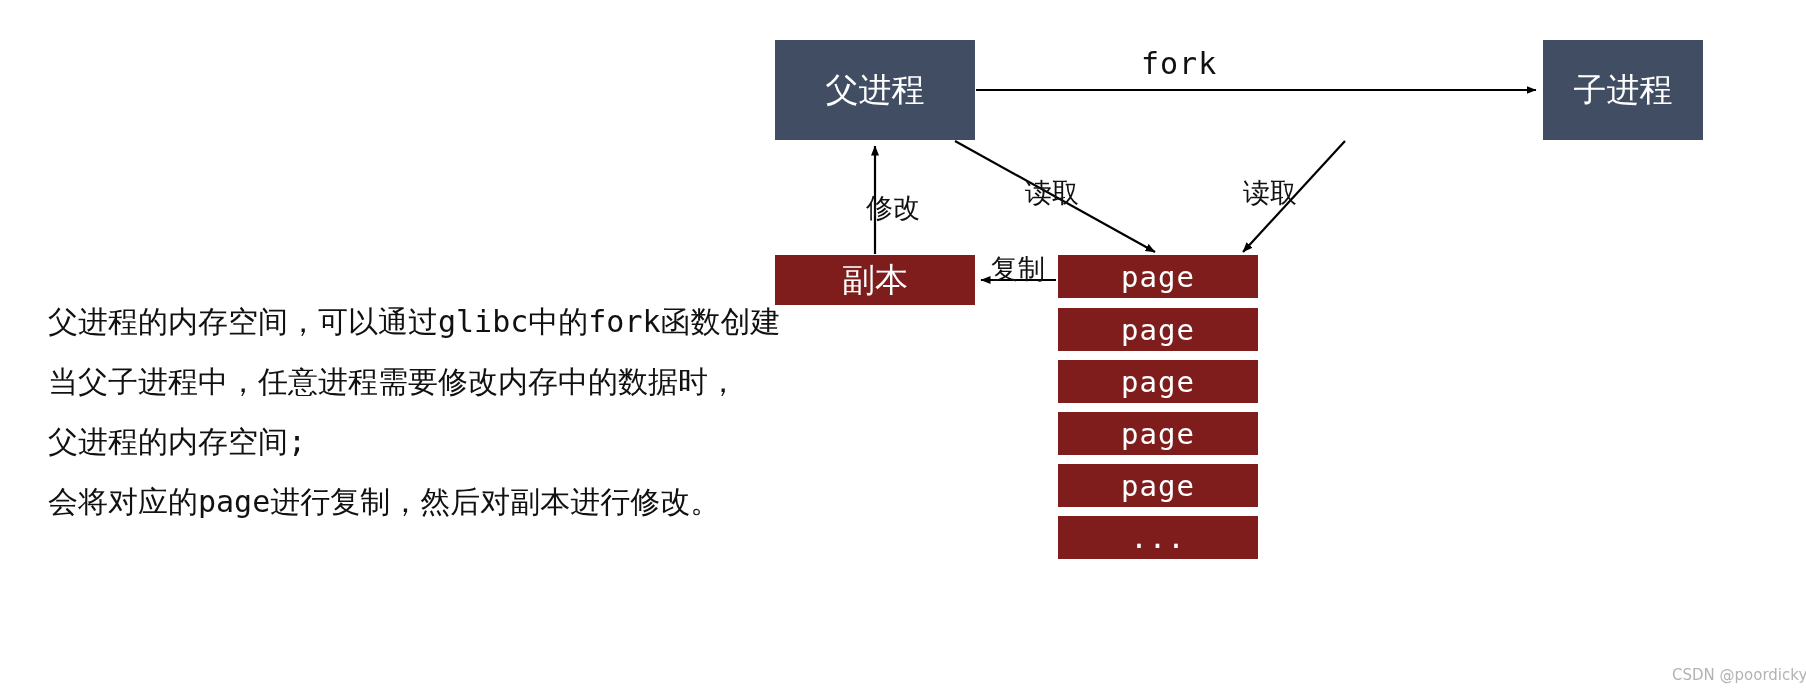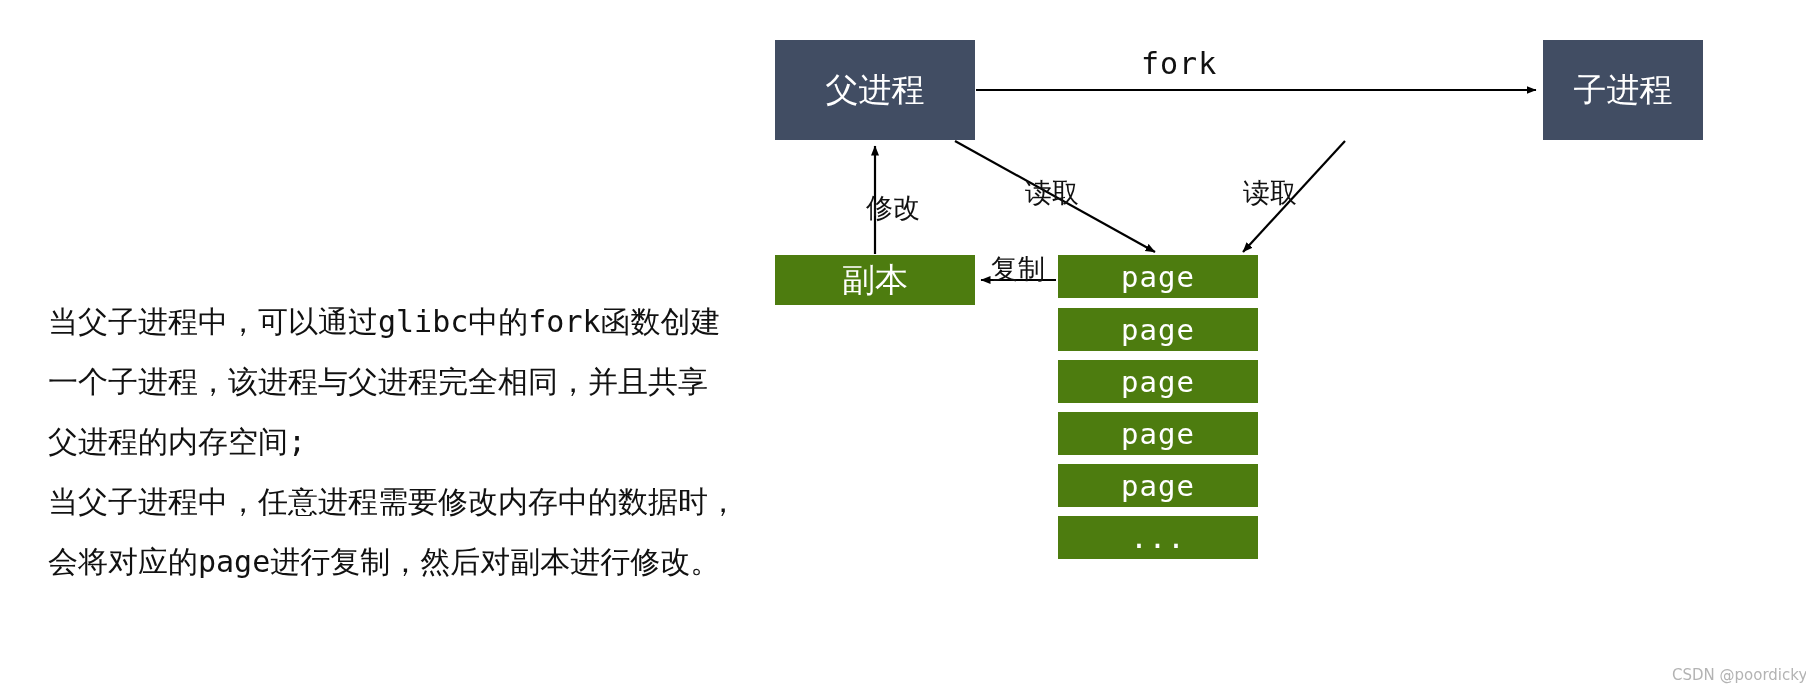--- a/index.html
+++ b/index.html
@@ -26,21 +26,21 @@
   
   .diagram{position:absolute;left:0;top:0;width:1806px;height:688px;}
   .node{
     position:absolute;
     display:flex;align-items:center;justify-content:center;
     color:#ffffff;
     box-sizing:border-box;
     text-align:right;
   }
   .node.dark{background:#414d63;}
-  .node.red{background:#4d7c0f;}
+  .node.red{background:#7f1d1d;}
   .node .cjk{
     font-family:"DejaVu Sans","Liberation Sans",sans-serif;
     font-size:33px;font-weight:400;
   }
   .node .mono{
     font-family:"DejaVu Sans Mono","Liberation Mono",monospace;
     font-size:29px;font-weight:400;letter-spacing:1px;
   }
 
   #parent-box{left:775px;top:40px;width:200px;height:100px;}
@@ -79,24 +79,23 @@
   }
 
   svg.edges{position:absolute;left:0;top:0;width:1806px;height:688px;pointer-events:none;}
 </style>
 </head>
 <body>
 
 <div id="root">
 
   <div class="article">
-    <div class="line">当父子进程中，可以通过glibc中的fork函数创建</div>
-    <div class="line">一个子进程，该进程与父进程完全相同，并且共享</div>
+    <div class="line">父进程的内存空间，可以通过glibc中的fork函数创建</div>
+    <div class="line">当父子进程中，任意进程需要修改内存中的数据时，</div>
     <div class="line">父进程的内存空间;</div>
-    <div class="line">当父子进程中，任意进程需要修改内存中的数据时，</div>
     <div class="line">会将对应的page进行复制，然后对副本进行修改。</div>
   </div>
 
   <div class="diagram">
 
     <svg class="edges" viewBox="0 0 1806 688">
       <defs>
         <marker id="ah" markerWidth="11" markerHeight="11" refX="9.5" refY="4" orient="auto" markerUnits="userSpaceOnUse">
           <path d="M0,0 L10,4 L0,8 z" fill="#000000"></path>
         </marker>

